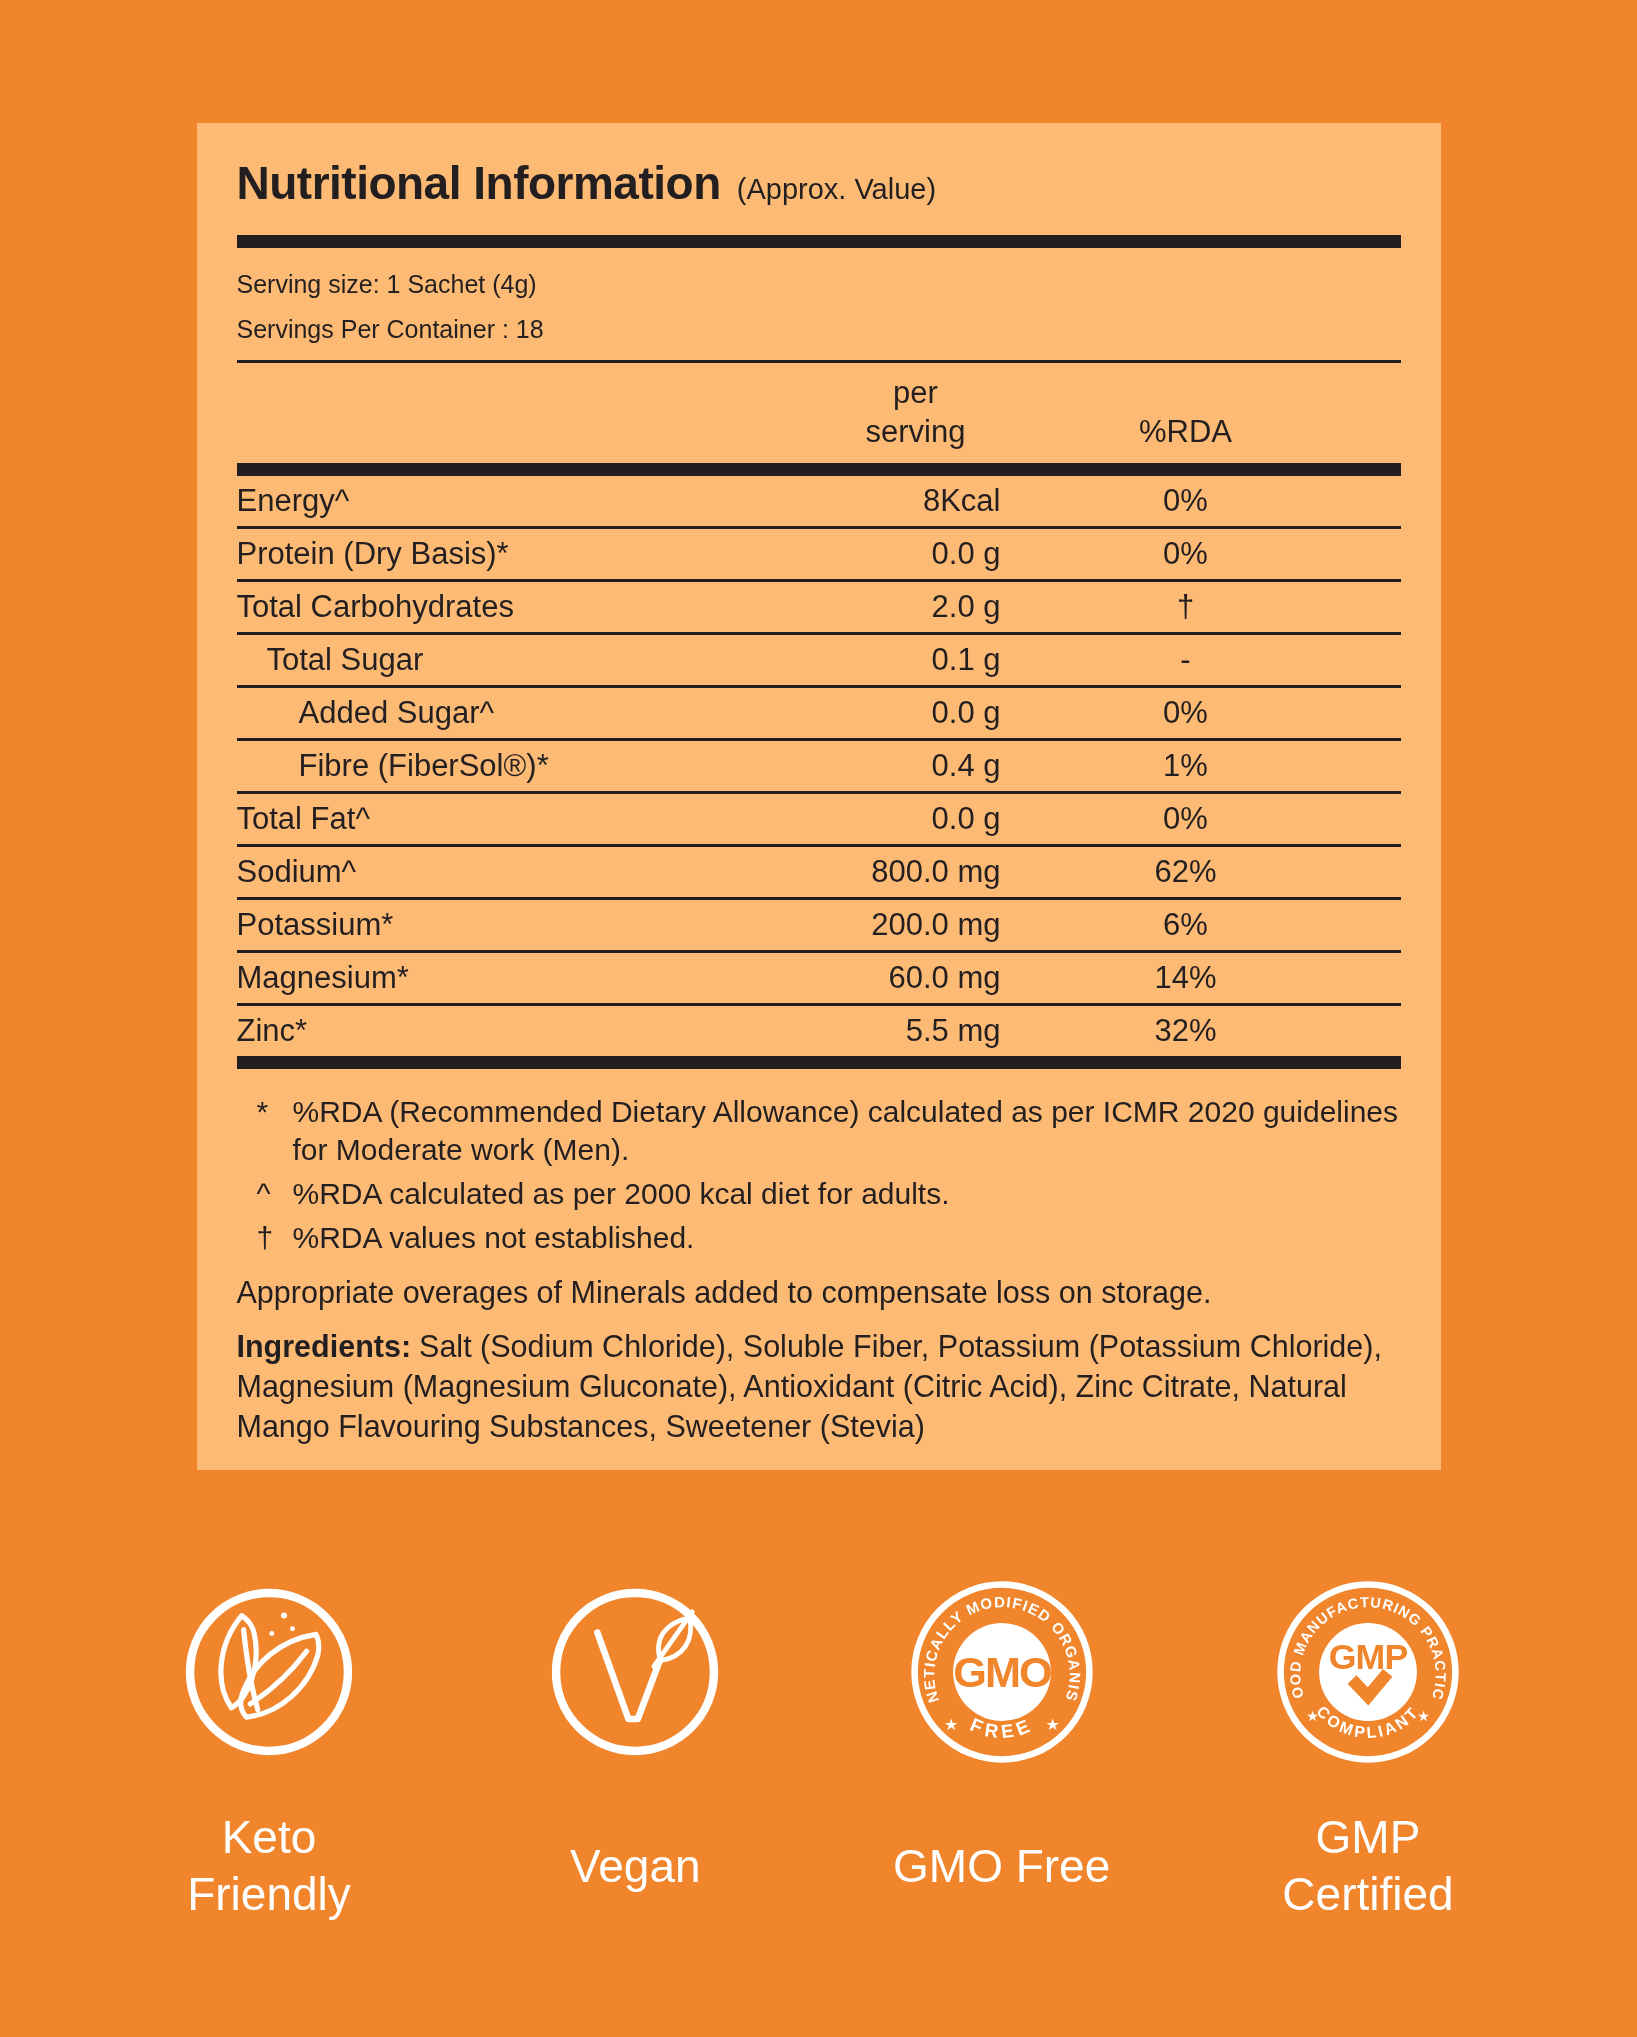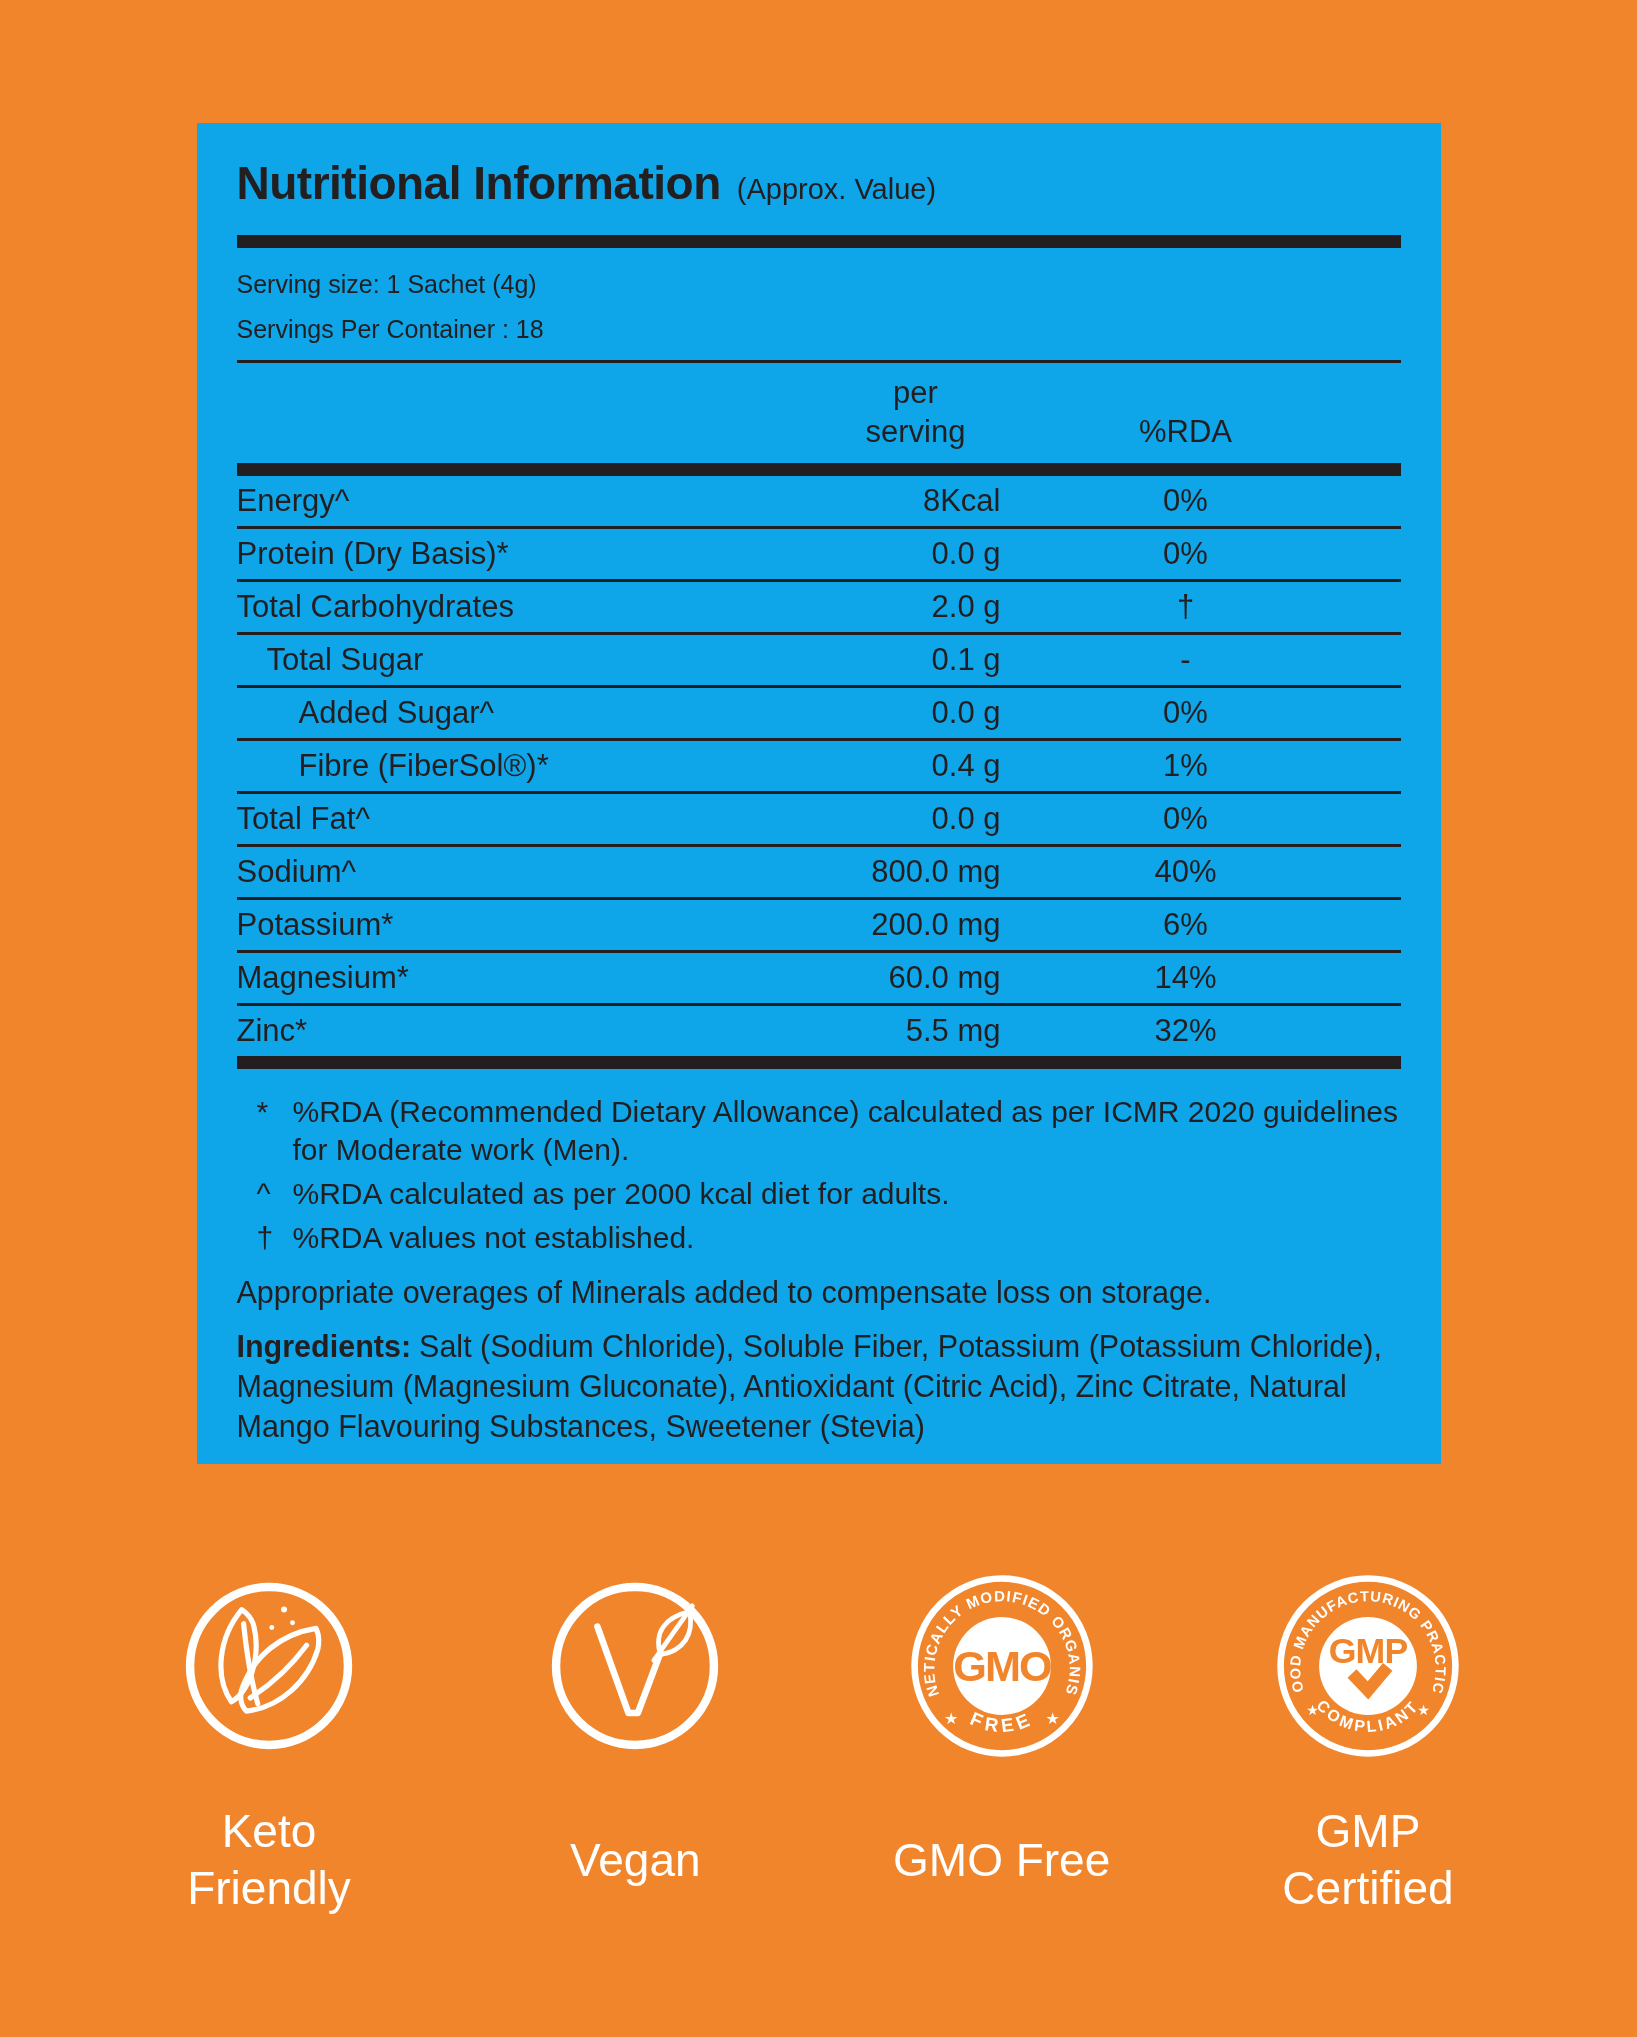--- a/index.html
+++ b/index.html
@@ -6,22 +6,22 @@
   body {
     width:1637px; height:2037px;
     background:#F0852C;
     font-family:"Liberation Sans","DejaVu Sans",sans-serif;
     color:#231F20;
     overflow:hidden;
   }
   .card {
     width:1244px;
     margin:123px auto 0;
-    background:#0ea5e9;
-    padding:22px 40px 18px;
+    background:#fdba74;
+    padding:22px 40px 24px;
     box-sizing:border-box;
   }
   .title-row { display:flex; align-items:baseline; gap:16px; padding-top:10px; }
   .title { font-size:46px; font-weight:bold; letter-spacing:-0.5px; line-height:56px; }
   .title-note { font-size:29px;text-align:right; }
   .rule-thick { height:13px; background:#231F20; }
   .rule-thin  { height:3px;  background:#231F20; }
   .rule-after-title { margin-top:24px; }
   .serving-block { margin:14px 0 8px; font-size:25px; line-height:45px; }
   .t-head {
@@ -123,21 +123,21 @@
 
   <div class="t-row">
     <div class="cell-label indent-0">Total Fat^</div>
     <div class="cell-value">0.0 g</div>
     <div class="cell-rda">0%</div>
   </div>
 
   <div class="t-row">
     <div class="cell-label indent-0">Sodium^</div>
     <div class="cell-value">800.0 mg</div>
-    <div class="cell-rda">40%</div>
+    <div class="cell-rda">62%</div>
   </div>
 
   <div class="t-row">
     <div class="cell-label indent-0">Potassium*</div>
     <div class="cell-value">200.0 mg</div>
     <div class="cell-rda">6%</div>
   </div>
 
   <div class="t-row">
     <div class="cell-label indent-0">Magnesium*</div>

